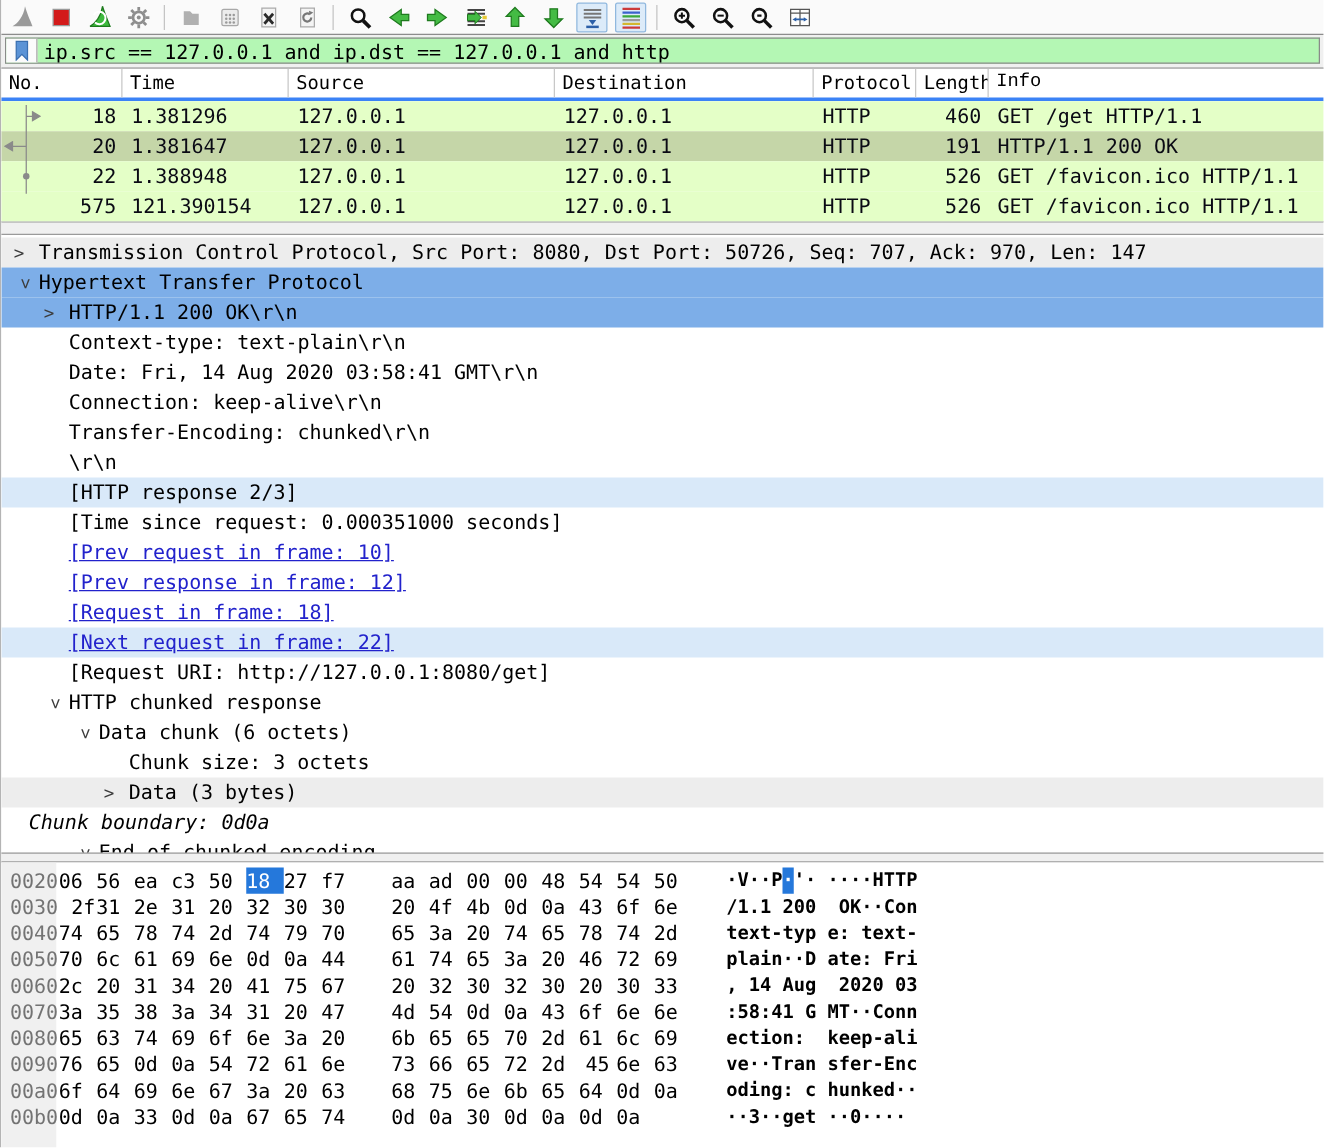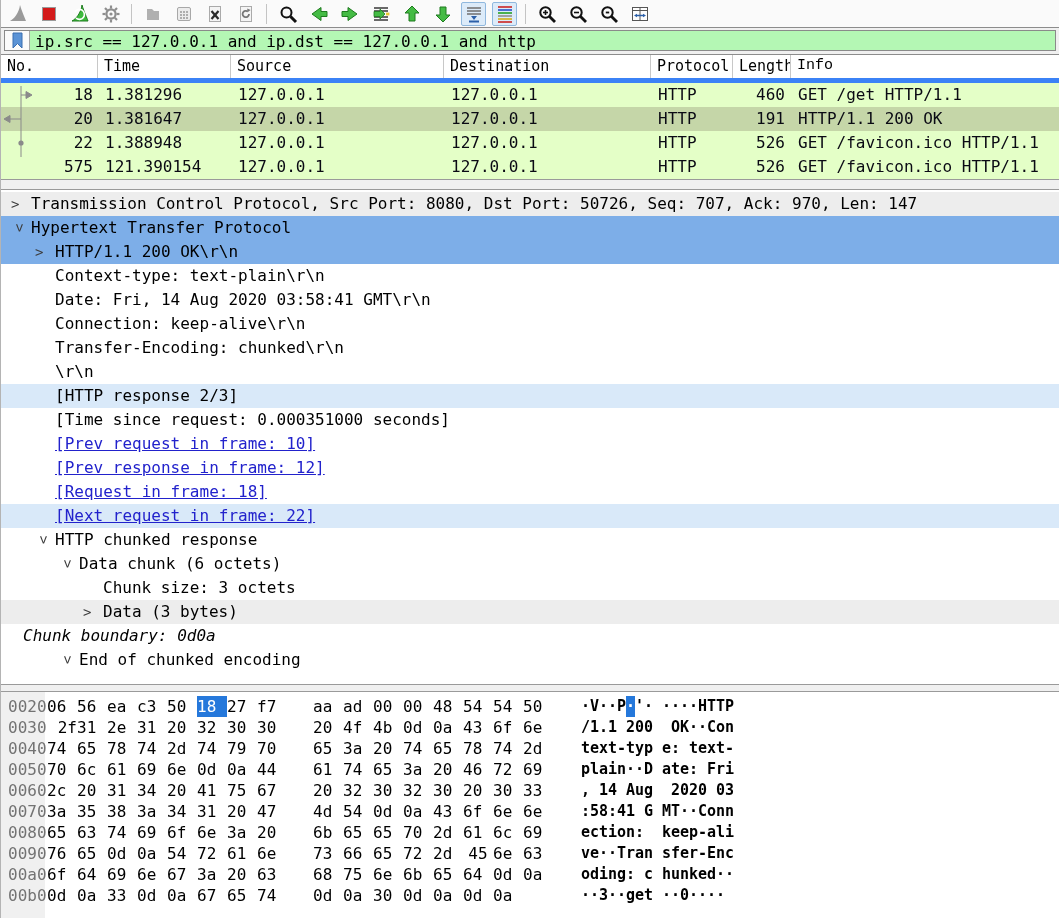--- a/index.html
+++ b/index.html
@@ -13,21 +13,21 @@
   .ticon.on{background:#dcebf9;border:1px solid #90b8de;border-radius:2px;}
   .tsep{width:1px;height:20px;background:#c4c4c4;margin:0 2px;}
   
   #filterbar{height:27px;background:#f0f0f0;border-bottom:1px solid #8c8c8c;
              display:flex;align-items:stretch;padding:2px 3px 3px 3px;box-sizing:border-box;}
   #filterbox{flex:1;display:flex;border:1px solid #8a8a8a;background:#b4f7b4;}
   #bookmarkbtn{width:24px;background:#fbfbfb;border-right:1px solid #a8a8a8;
                display:flex;align-items:center;justify-content:center;}
   #filtertext{flex:1;font-size:16px;line-height:21px;padding:0 5px;color:#000;white-space:pre;overflow:hidden;}
   
-  #pheader{height:23px;display:flex;background:#ffffff;border-bottom:5px solid #3b82f6;
+  #pheader{height:23px;display:flex;background:#ffffff;border-bottom:3px solid #3b82f6;
            font-size:15px;line-height:22px;color:#000;}
   .hcell{box-sizing:border-box;border-right:1px solid #c8c8c8;padding-left:6px;overflow:hidden;white-space:nowrap;}
   #prows{position:relative;height:96px;background:#fff;}
   .prow{height:24px;display:flex;font-size:16px;line-height:24px;background:#e4ffc7;color:#0a0a14;white-space:pre;}
   .prow.selected{background:#c5d6a8;}
   .pcell{box-sizing:border-box;overflow:hidden;}
   .c-gut{width:28px;}
   .c-no{width:69px;text-align:right;padding-right:5px;}
   .c-time{width:133px;padding-left:7px;}
   .c-src{width:213px;padding-left:7px;}
@@ -279,20 +279,21 @@
       <div class="drow" style="padding-left: 32px;"><span class="arr"></span><span>Date: Fri, 14 Aug 2020 03:58:41 GMT\r\n</span></div>
       <div class="drow" style="padding-left: 32px;"><span class="arr"></span><span>Connection: keep-alive\r\n</span></div>
       <div class="drow" style="padding-left: 32px;"><span class="arr"></span><span>Transfer-Encoding: chunked\r\n</span></div>
       <div class="drow" style="padding-left: 32px;"><span class="arr"></span><span>\r\n</span></div>
       <div class="drow bg-pale" style="padding-left: 32px;"><span class="arr"></span><span>[HTTP response 2/3]</span></div>
       <div class="drow" style="padding-left: 32px;"><span class="arr"></span><span>[Time since request: 0.000351000 seconds]</span></div>
       <div class="drow" style="padding-left: 32px;"><span class="arr"></span><span class="link">[Prev request in frame: 10]</span></div>
       <div class="drow" style="padding-left: 32px;"><span class="arr"></span><span class="link">[Prev response in frame: 12]</span></div>
       <div class="drow" style="padding-left: 32px;"><span class="arr"></span><span class="link">[Request in frame: 18]</span></div>
       <div class="drow bg-pale" style="padding-left: 32px;"><span class="arr"></span><span class="link">[Next request in frame: 22]</span></div>
+      <div class="drow" style="padding-left: 32px;"><span class="arr"></span><span>[Request URI: http://127.0.0.1:8080/get]</span></div>
       <div class="drow" style="padding-left: 32px;"><span class="arr open">&gt;</span><span>HTTP chunked response</span></div>
       <div class="drow" style="padding-left: 56px;"><span class="arr open">&gt;</span><span>Data chunk (6 octets)</span></div>
       <div class="drow" style="padding-left: 80px;"><span class="arr"></span><span>Chunk size: 3 octets</span></div>
       <div class="drow bg-gray" style="padding-left: 80px;"><span class="arr">&gt;</span><span>Data (3 bytes)</span></div>
       <div class="drow" style=" font-style: italic;"><span class="arr"></span><span>Chunk boundary: 0d0a</span></div>
       <div class="drow" style="padding-left: 56px;"><span class="arr open">&gt;</span><span>End of chunked encoding</span></div>
     </div>
 
   <div id="split2" class="splitter"></div>
 
@@ -314,21 +315,21 @@
           <span class="hbyte" style="left: 372px;">00</span>
           <span class="hbyte" style="left: 402px;">00</span>
           <span class="hbyte" style="left: 432px;">48</span>
           <span class="hbyte" style="left: 462px;">54</span>
           <span class="hbyte" style="left: 492px;">54</span>
           <span class="hbyte" style="left: 522px;">50</span>
           <span class="hascii"><span>·</span><span>V</span><span>·</span><span>·</span><span>P</span><span class="sel">·</span><span>'</span><span>·</span><span> </span><span>·</span><span>·</span><span>·</span><span>·</span><span>H</span><span>T</span><span>T</span><span>P</span></span>
         </div>
         <div class="hrow">
           <span class="hoff">0030</span>
-          <span class="hbyte" style="left: 46px; text-align: right;">2f</span>
+          <span class="hbyte" style="left: 56px;">2f</span>
           <span class="hbyte" style="left: 76px;">31</span>
           <span class="hbyte" style="left: 106px;">2e</span>
           <span class="hbyte" style="left: 136px;">31</span>
           <span class="hbyte" style="left: 166px;">20</span>
           <span class="hbyte" style="left: 196px;">32</span>
           <span class="hbyte" style="left: 226px;">30</span>
           <span class="hbyte" style="left: 256px;">30</span>
           <span class="hbyte" style="left: 312px;">20</span>
           <span class="hbyte" style="left: 342px;">4f</span>
           <span class="hbyte" style="left: 372px;">4b</span>

